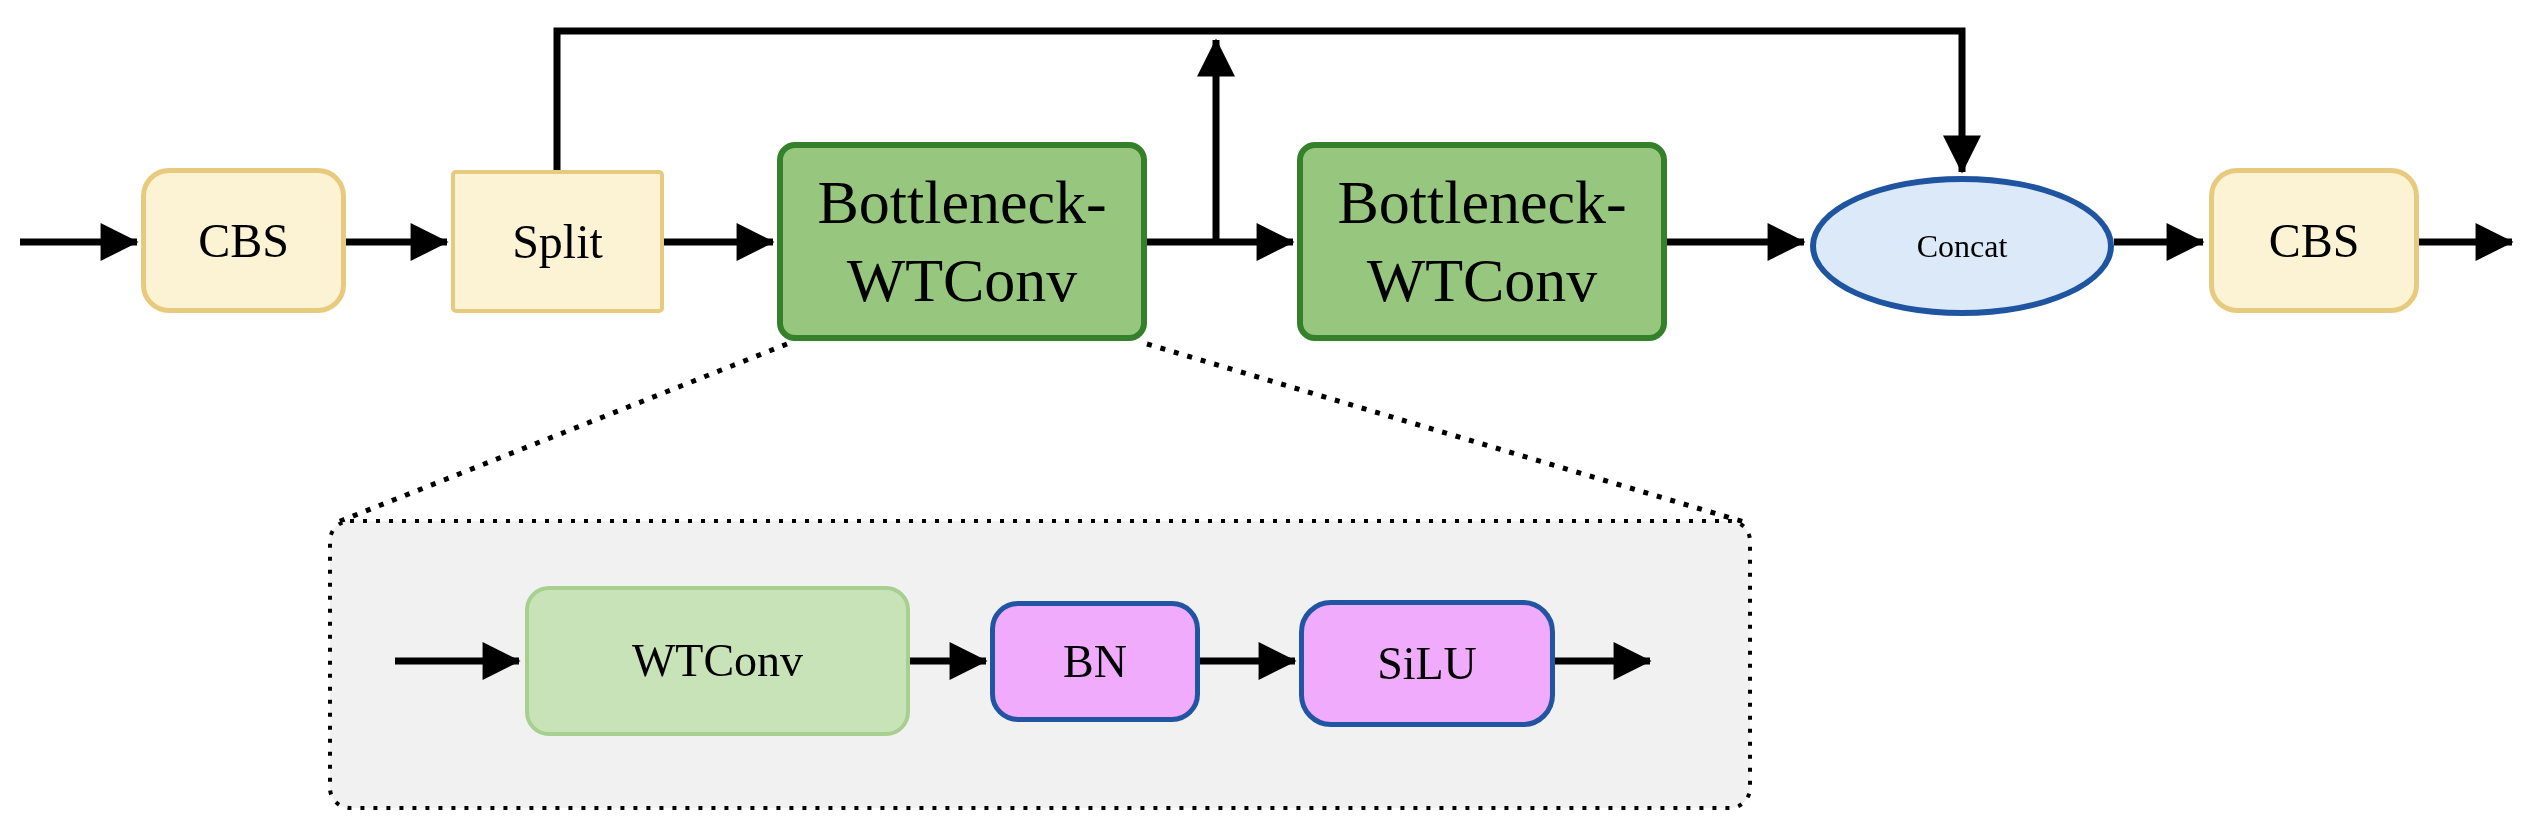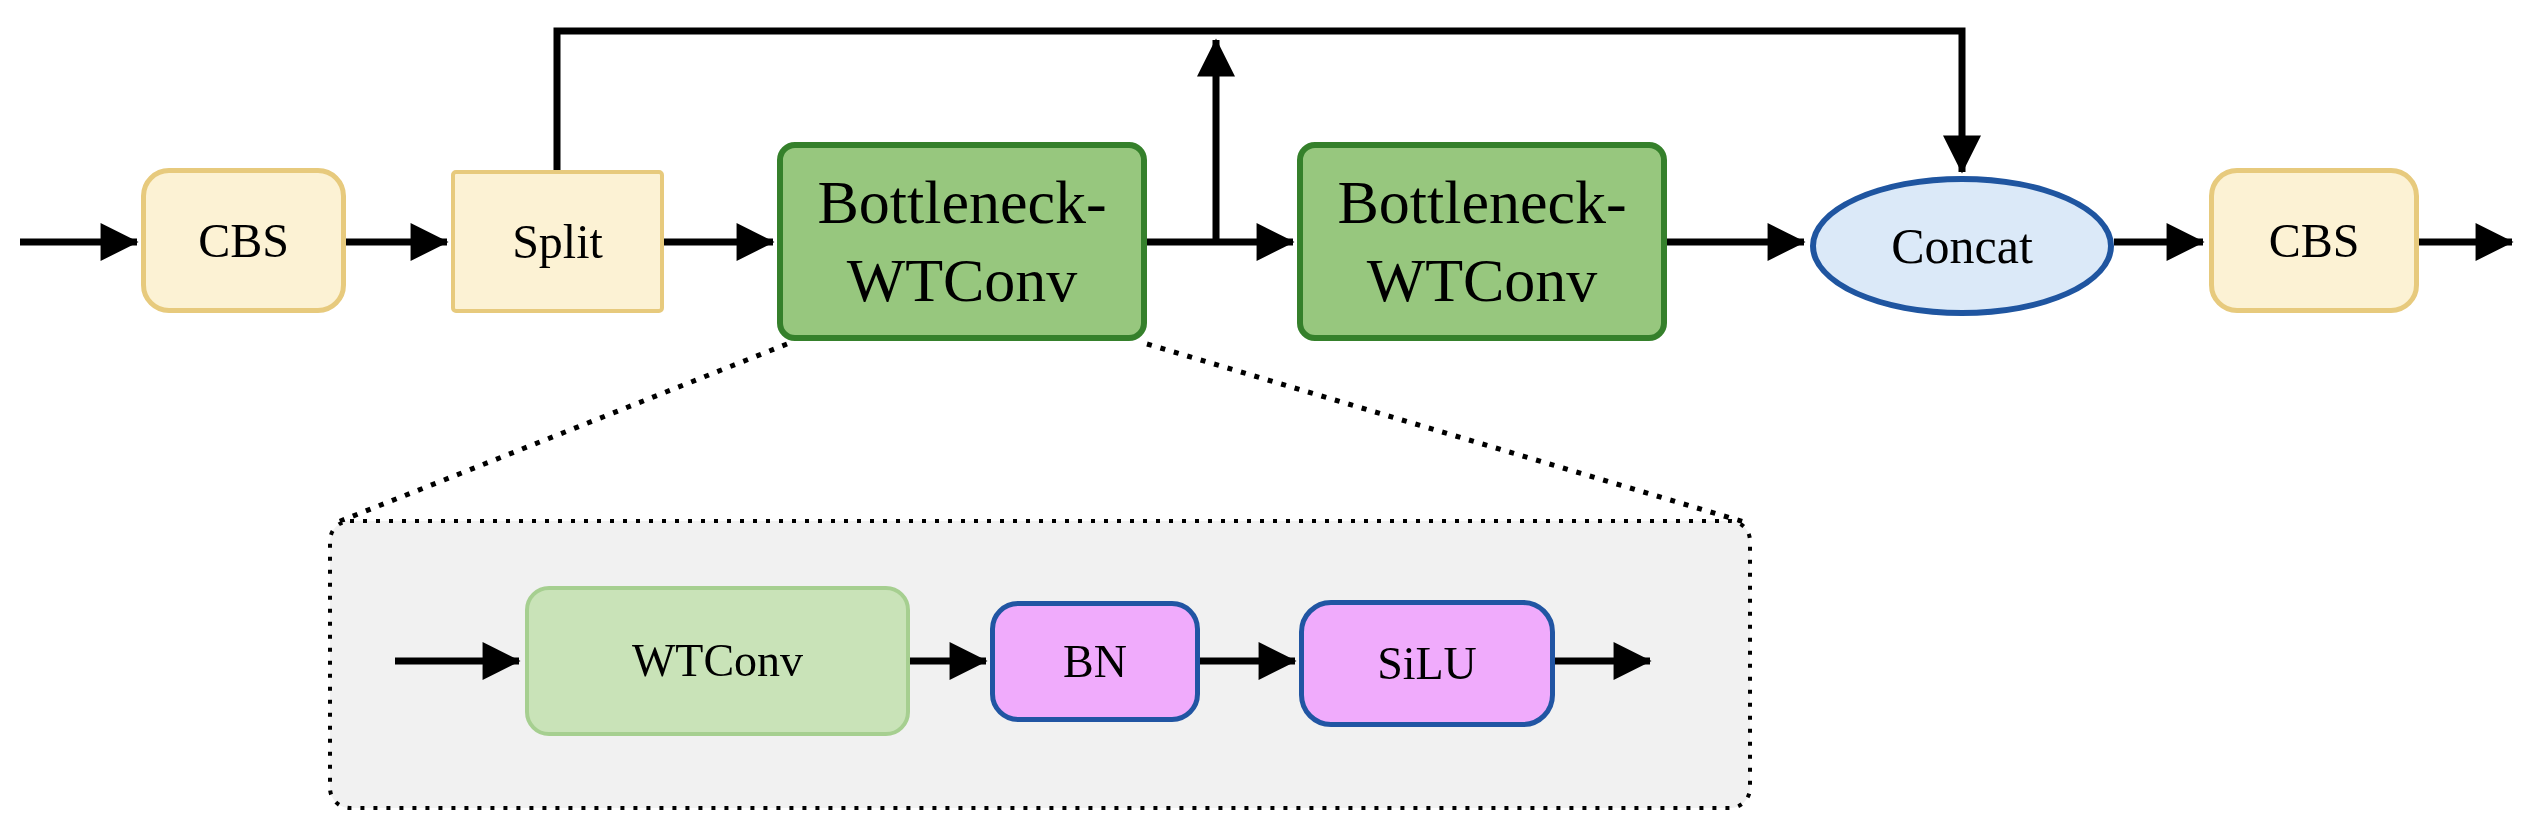--- a/index.html
+++ b/index.html
@@ -65,21 +65,21 @@
     border-radius: 24px;
   }
   .blue {
     background: #f0abfc;
     border: 5px solid #2155a3;
     border-radius: 28px;
   }
 
   .fs-main  { font-size: 48px; }
   .fs-multi { font-size: 62px; }
-  .fs-concat{ font-size: 50px; }
+  .fs-concat{ font-size: 32px; }
   .fs-det   { font-size: 46px; }
 </style>
 </head>
 <body>
 
 <div id="stage">
 
   <svg id="connectors" viewBox="0 0 2526 830" xmlns="http://www.w3.org/2000/svg">
     <defs>
       <marker id="ah" viewBox="0 0 12 12" refX="11.5" refY="6" markerWidth="46" markerHeight="38" markerUnits="userSpaceOnUse" orient="auto">

